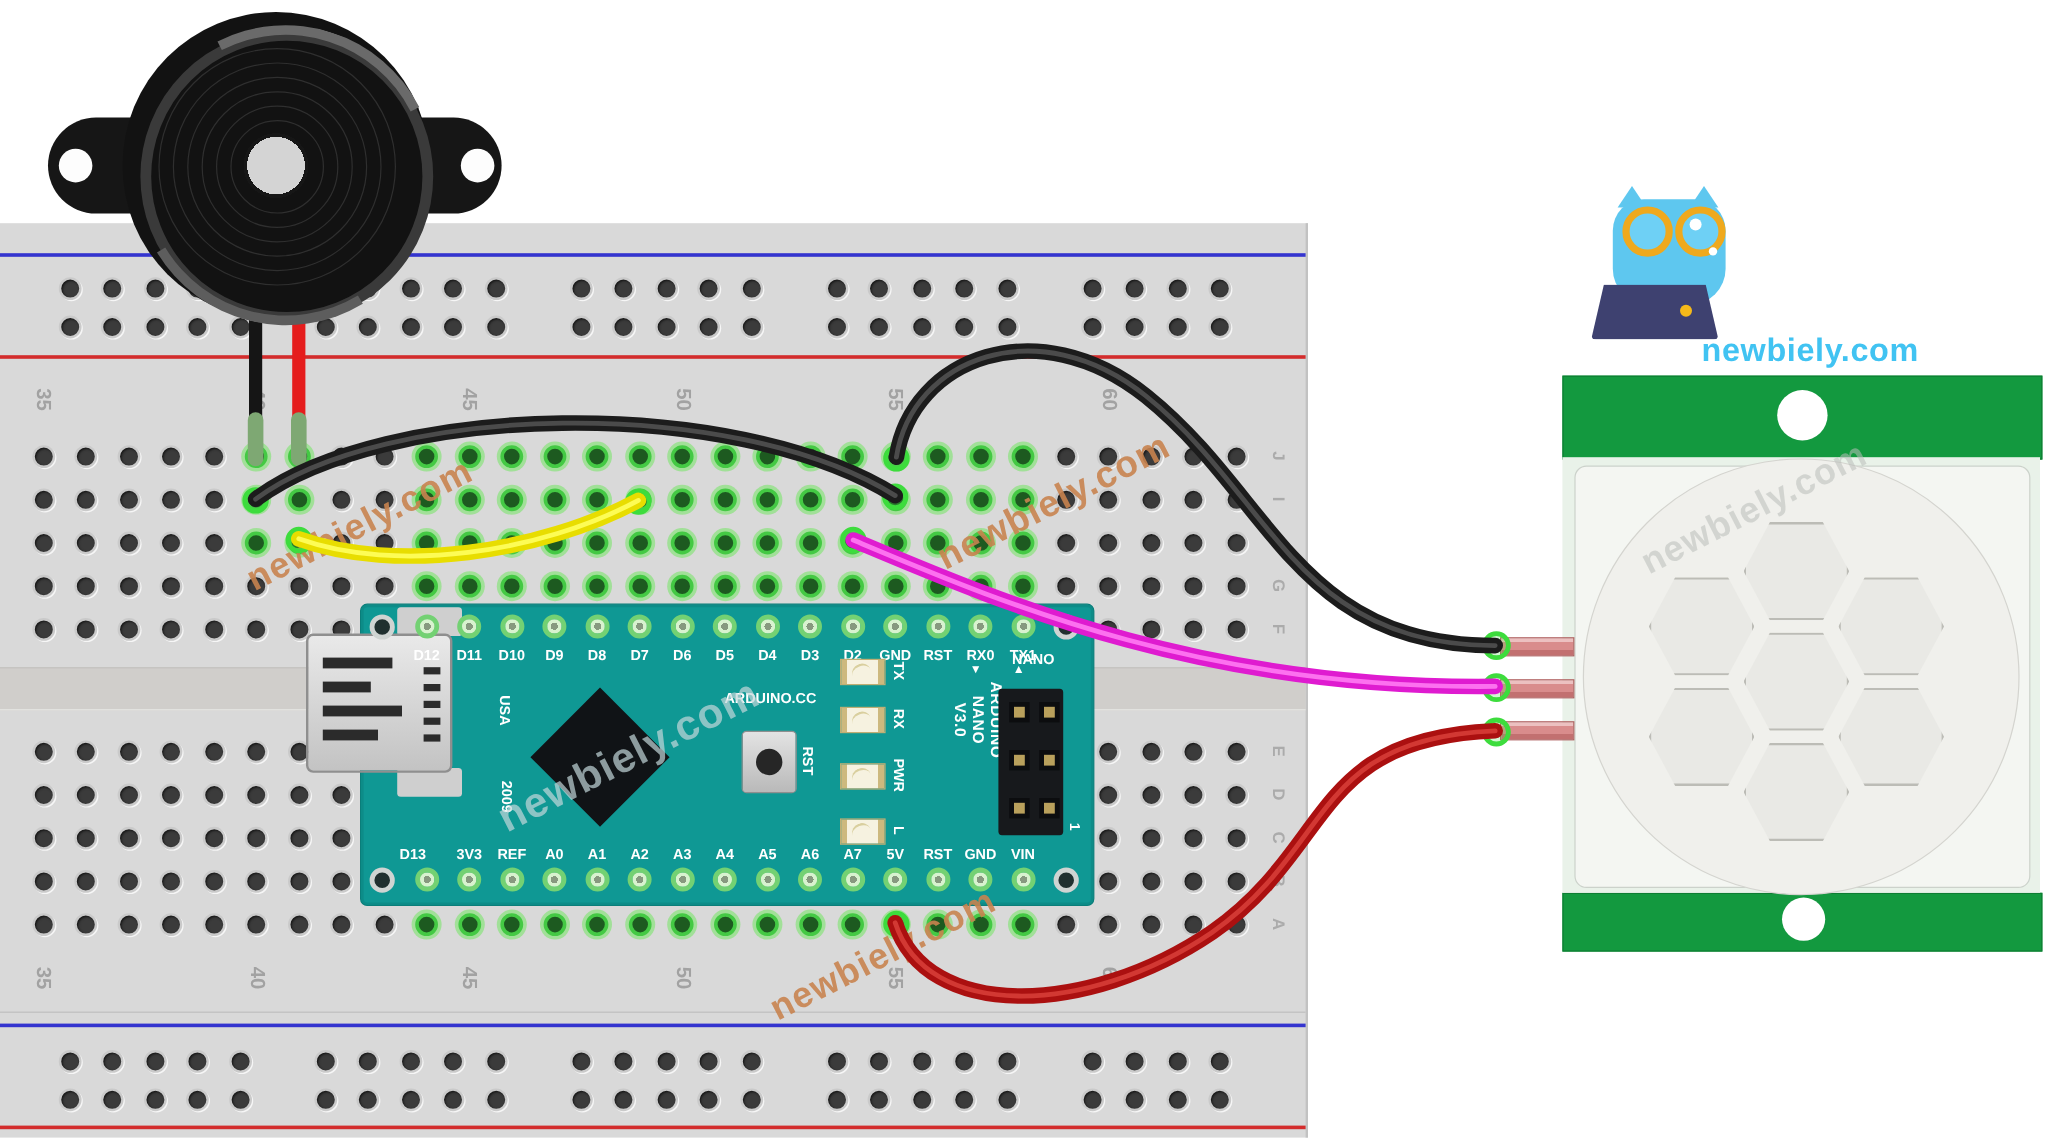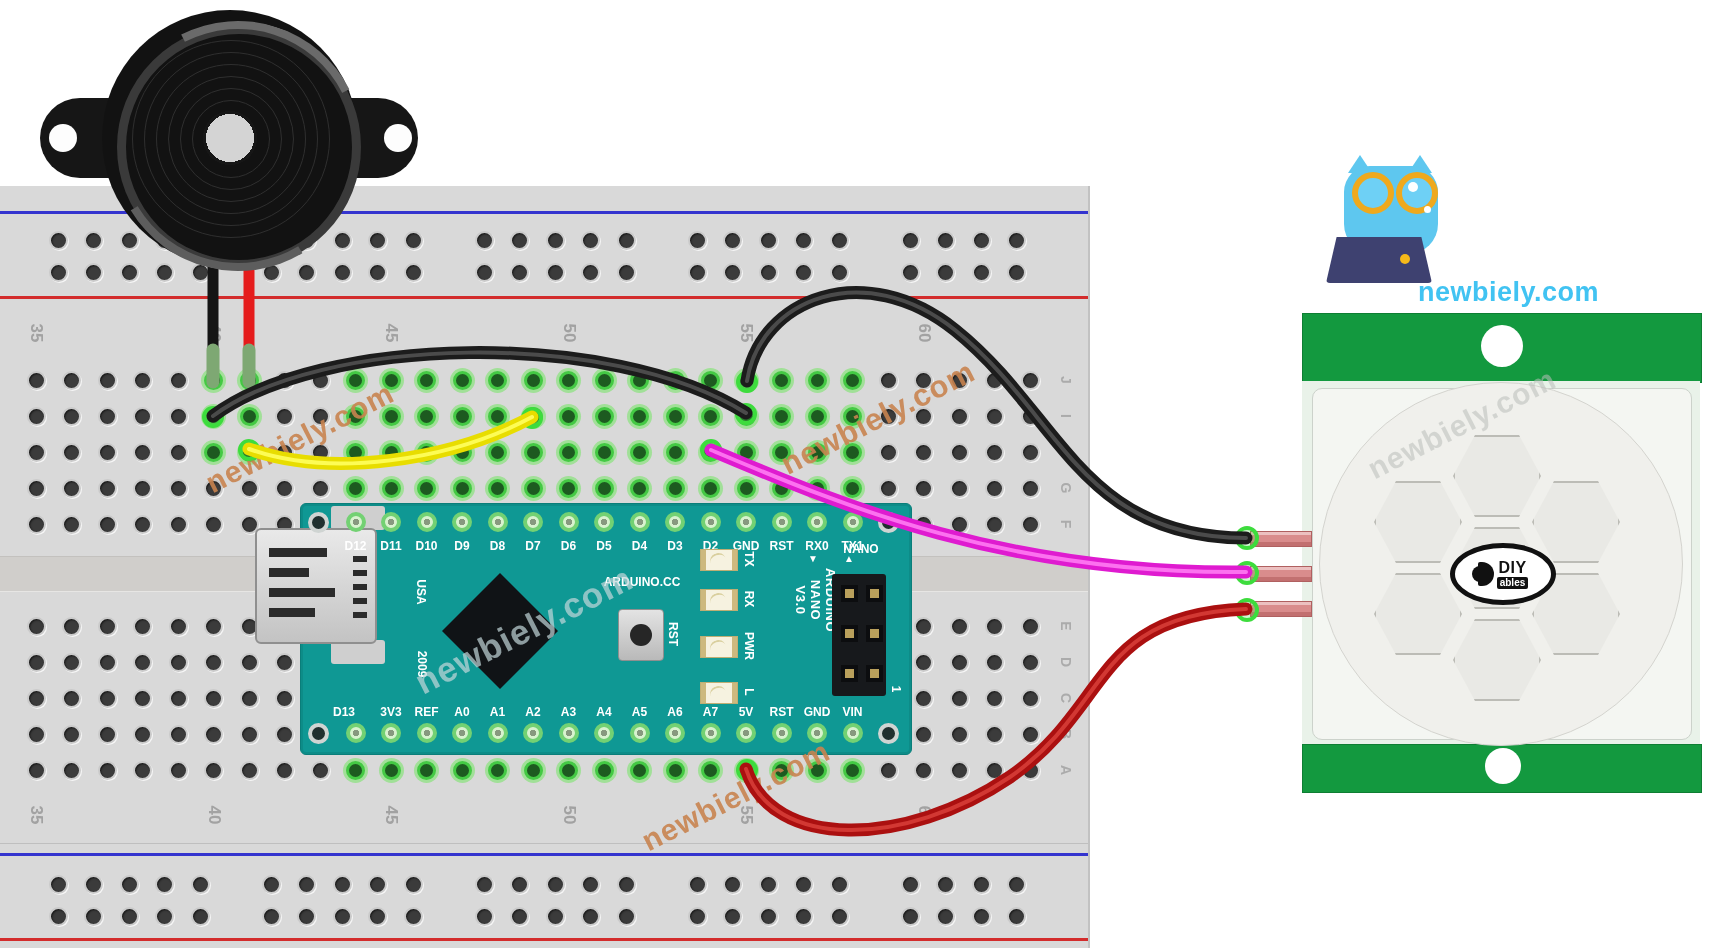--- a/index.html
+++ b/index.html
@@ -714,20 +714,13 @@
     <div class="hex" style="left: 1374px; top: 481px;"></div>
     <div class="hex" style="left: 1532px; top: 481px;"></div>
     <div class="hex" style="left: 1374px; top: 573px;"></div>
     <div class="hex" style="left: 1532px; top: 573px;"></div>
     <div class="wm wm-gray" style="left: 232px; top: 138px; font-size: 38px;">newbiely.com</div>
     <div class="wm wm-orange" style="left: 300px; top: 438px; font-size: 30px;">newbiely.com</div>
     <div class="wm wm-orange" style="left: 878px; top: 418px; font-size: 31px;">newbiely.com</div>
     <div class="wm wm-glass" style="left: 524px; top: 630px; font-size: 35px;">newbiely.com</div>
     <div class="wm wm-orange" style="left: 736px; top: 796px; font-size: 30px;">newbiely.com</div>
     <div class="wm wm-pale" style="left: 1462px; top: 424px; font-size: 30px;">newbiely.com</div>
-    <div class="diylogo">
-    <span class="dglyph"></span>
-    <span class="dtxt">
-      <span class="dtop">DIY</span>
-      <span class="dsub">ables</span>
-    </span>
   </div>
-  </div>
 
 </body></html>

